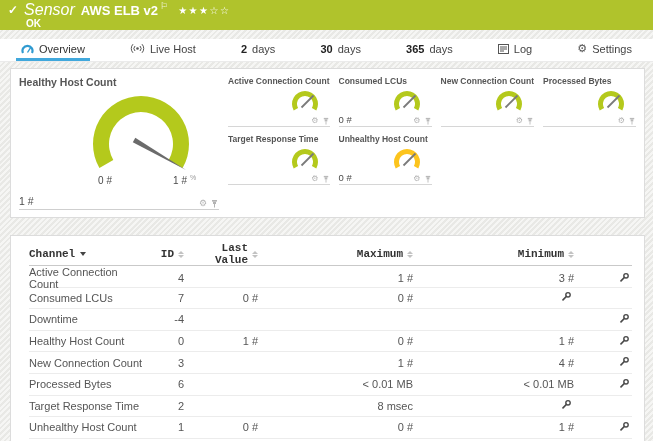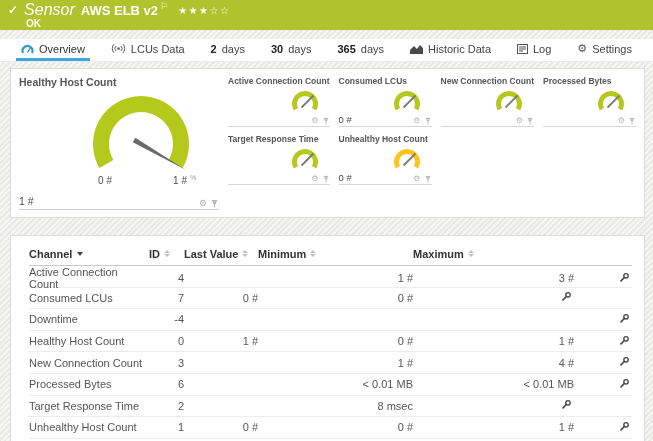--- a/index.html
+++ b/index.html
@@ -52,26 +52,26 @@
 
   
   .tablep {
     position:absolute; left:10px; right:8px; top:235px; height:215px;
     background:#fff; border:1px solid #dcdcdc; padding:6px 12px 0 18px;
   }
   .thead, .trow {
     display:grid; grid-template-columns:120px 35px 74px 155px 161px 1fr;
     align-items:center;
   }
-  .thead { height:24px; border-bottom:1px solid #c9c9c9; font-size:11px; font-weight:bold; color:#333; }
+  .thead { height:24px; border-bottom:1px solid #c9c9c9; font-size:11px; font-weight:bold; color:#333;font-family:Liberation Mono, monospace; }
   .trow { height:21.6px; border-bottom:1px solid #ececec; font-size:11px; color:#555; cursor:pointer; }
   .cr { text-align:right; }
   .cset { text-align:right; padding-right:2px; }
   .hcell { display:flex; align-items:center; }
-  .hcell.cr { }
+  .hcell.cr { justify-content:flex-end; }
   .caret { width:0; height:0; border-left:3.5px solid transparent; border-right:3.5px solid transparent;
            border-top:4px solid #444; display:inline-block; margin-left:5px; }
   .sort { display:inline-flex; flex-direction:column; gap:1px; margin-left:4px; }
   .sort i { display:block; width:0; height:0; border-left:3px solid transparent; border-right:3px solid transparent; }
   .sort .up { border-bottom:3px solid #c2c2c2; }
   .sort .dn { border-top:3px solid #c2c2c2; }
 </style>
 </head>
 <body>
 
@@ -94,39 +94,33 @@
       <path d="M2 10 A5 5 0 1 1 11 10" fill="none" stroke="#2f9ad0" stroke-width="2.2"></path>
       <line x1="6.5" y1="9.5" x2="9.6" y2="4.6" stroke="#2f9ad0" stroke-width="1.4"></line>
     </svg>
     <span>Overview</span>
   </div>
   <div class="tab">
     <svg width="15" height="11" viewBox="0 0 15 11">
       <circle cx="7.5" cy="5.5" r="1.3" fill="#555"></circle>
       <path d="M5 3 a3.6 3.6 0 0 0 0 5 M10 3 a3.6 3.6 0 0 1 0 5 M3 1.2 a6.2 6.2 0 0 0 0 8.6 M12 1.2 a6.2 6.2 0 0 1 0 8.6" fill="none" stroke="#555" stroke-width="1"></path>
     </svg>
-    <span>LCUs Data</span>
+    <span>Live Host</span>
   </div>
   <div class="tab">
     <span class="num">2</span>
     <span>days</span>
   </div>
   <div class="tab">
     <span class="num">30</span>
     <span>days</span>
   </div>
   <div class="tab">
     <span class="num">365</span>
     <span>days</span>
-  </div>
-  <div class="tab">
-    <svg width="13" height="10" viewBox="0 0 13 10">
-      <path d="M0 10 L0 6 L4 2 L7 5 L10 1 L13 4 L13 10 Z" fill="#4a4a4a"></path>
-    </svg>
-    <span>Historic Data</span>
   </div>
   <div class="tab">
     <svg width="11" height="10" viewBox="0 0 11 10">
       <rect x="0.5" y="0.5" width="10" height="9" fill="none" stroke="#555"></rect>
       <line x1="2" y1="3" x2="9" y2="3" stroke="#555"></line>
       <line x1="2" y1="5" x2="9" y2="5" stroke="#555"></line>
       <line x1="2" y1="7" x2="6" y2="7" stroke="#555"></line>
     </svg>
     <span>Log</span>
   </div>
@@ -280,33 +274,33 @@
         </span>
     </div>
     <div class="hcell cr">
       <span>Last Value</span>
       <span class="sort">
           <i class="up"></i>
           <i class="dn"></i>
         </span>
     </div>
     <div class="hcell cr">
+      <span>Maximum</span>
+      <span class="sort">
+          <i class="up"></i>
+          <i class="dn"></i>
+        </span>
+    </div>
+    <div class="hcell cr">
       <span>Minimum</span>
       <span class="sort">
           <i class="up"></i>
           <i class="dn"></i>
         </span>
     </div>
-    <div class="hcell cr">
-      <span>Maximum</span>
-      <span class="sort">
-          <i class="up"></i>
-          <i class="dn"></i>
-        </span>
-    </div>
     <div class="hcell cset"></div>
   </div>
 
   <div id="rows">
     <div class="trow">
       <div>Active Connection Count</div>
       <div class="cr">4</div>
       <div class="cr"></div>
       <div class="cr">1 #</div>
       <div class="cr">3 #</div>

